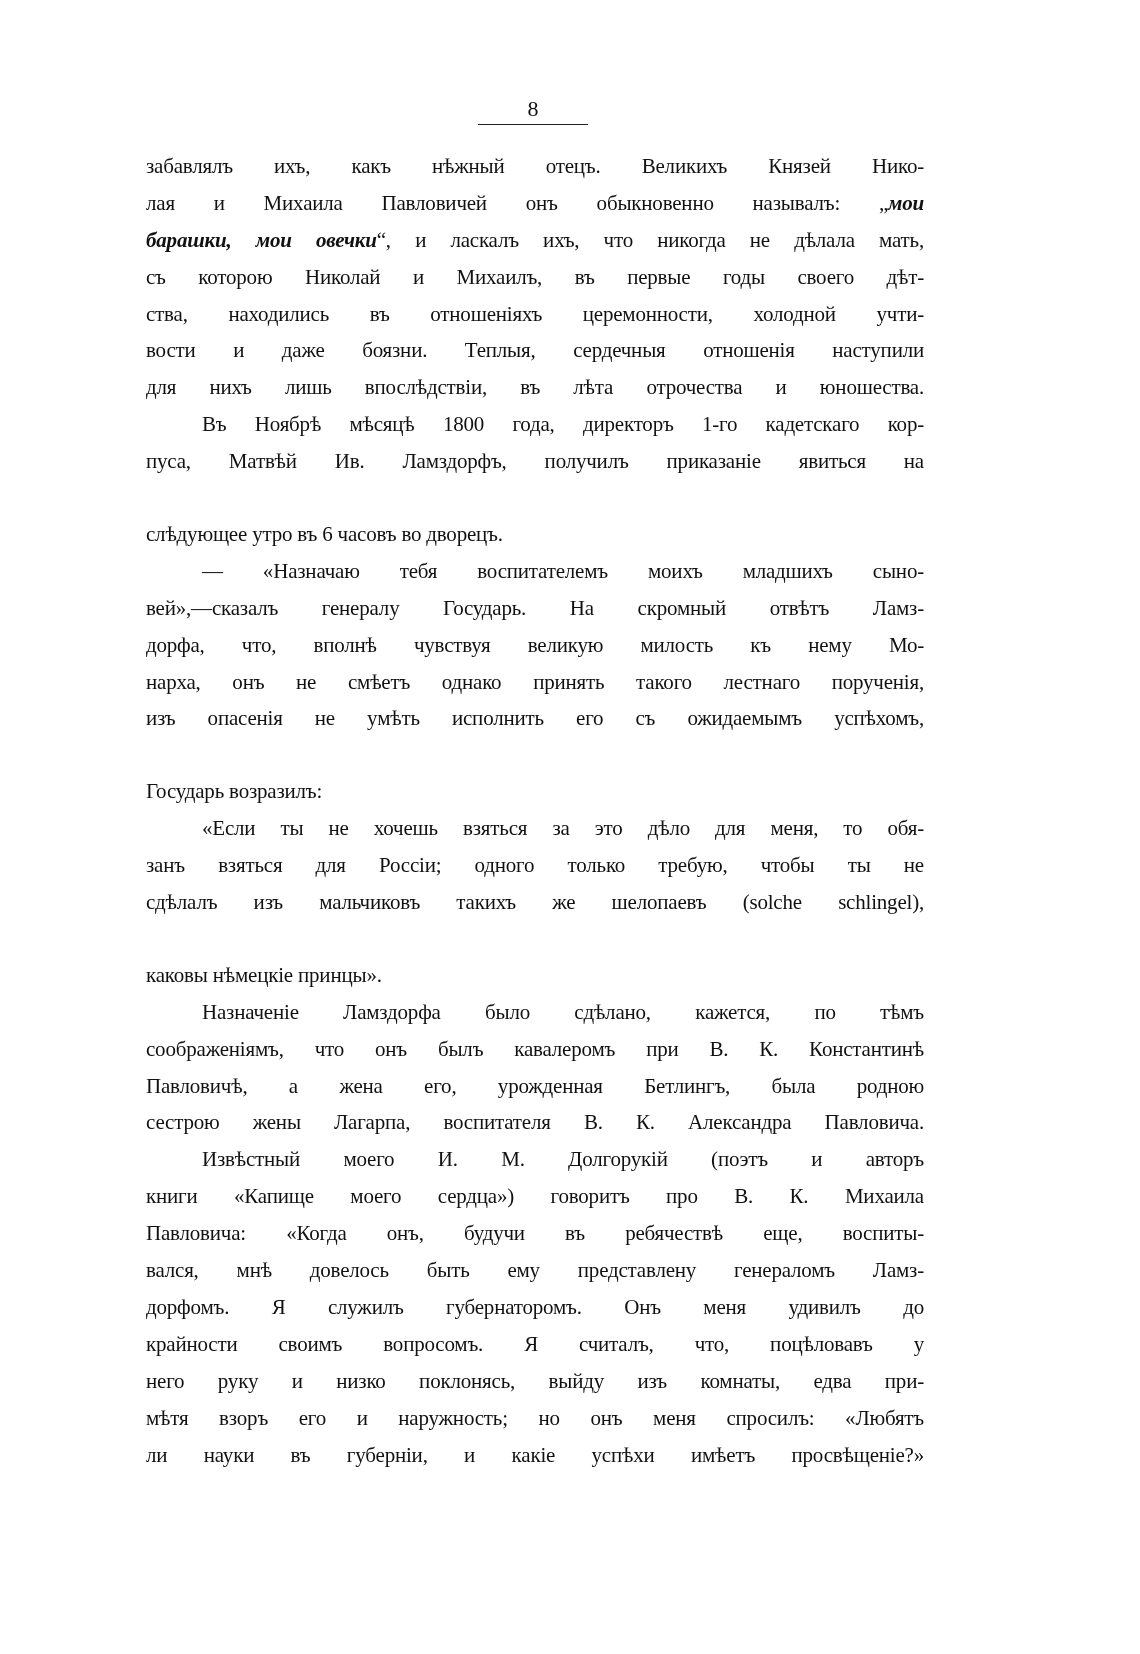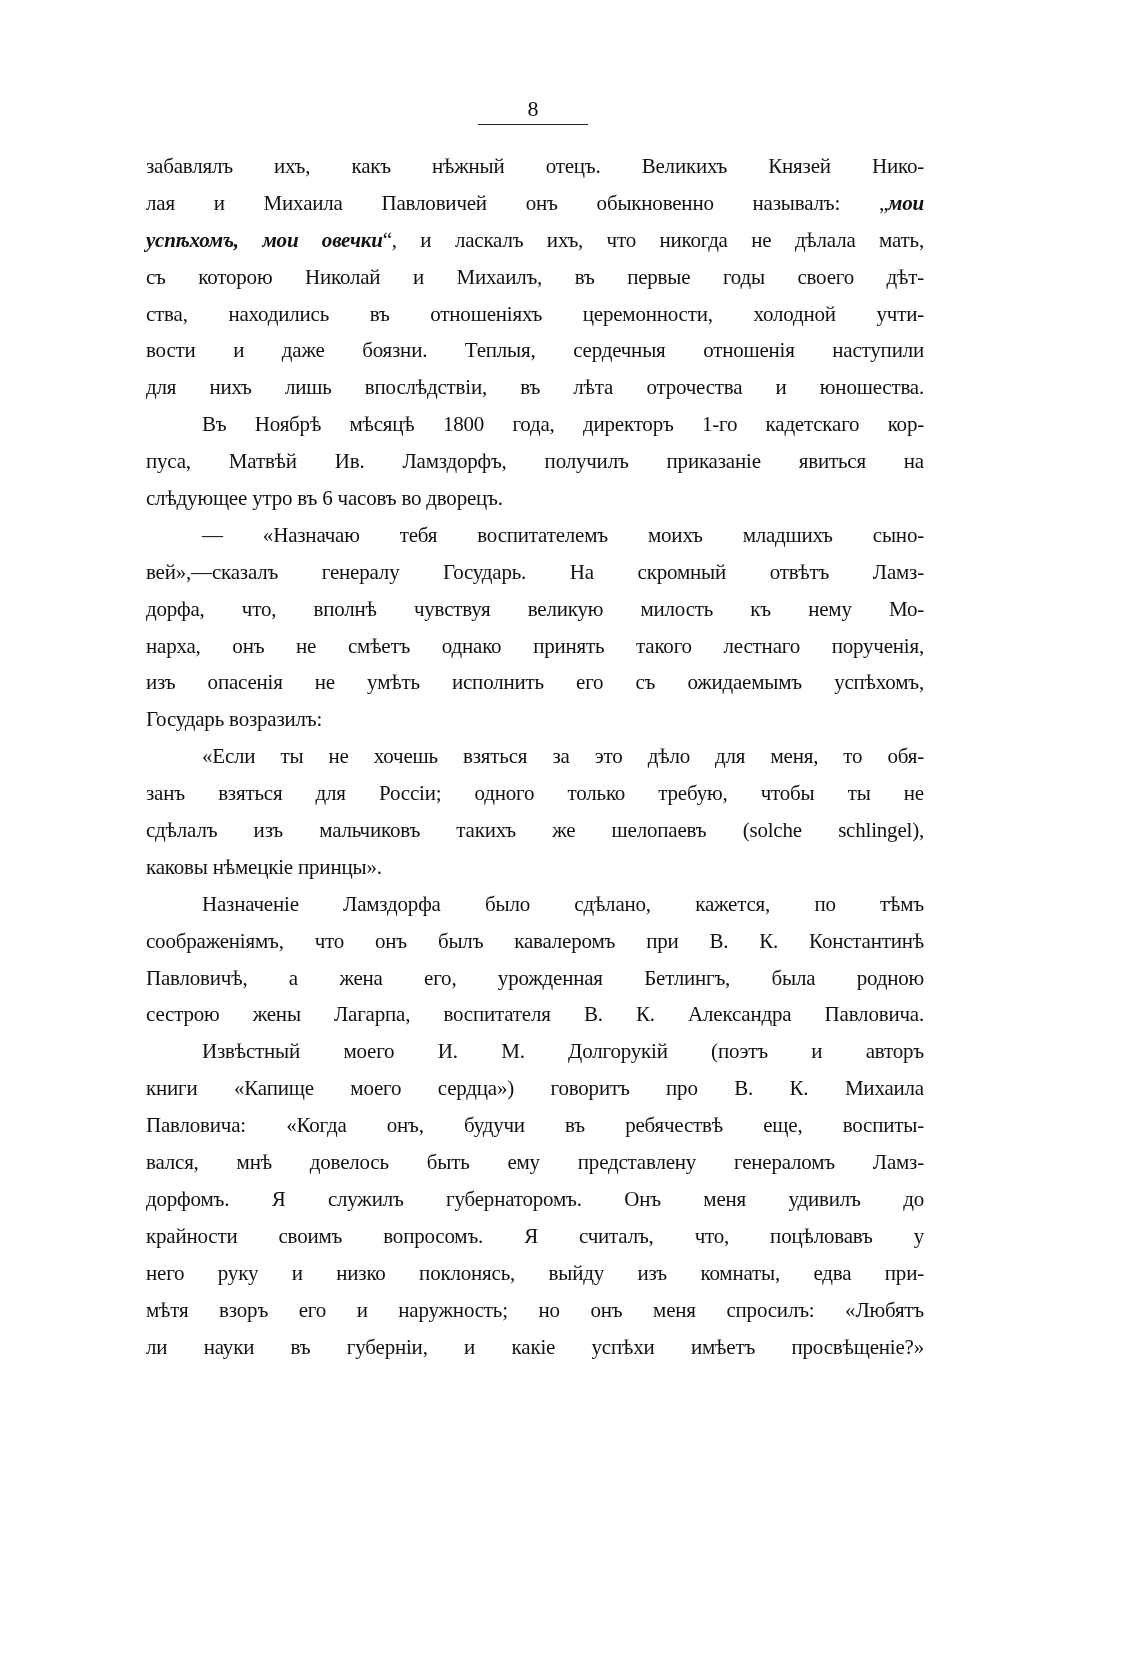--- a/index.html
+++ b/index.html
@@ -48,38 +48,39 @@
       white-space: nowrap;
       text-align: justify;
       text-align-last: justify;
       letter-spacing: -0.2px;
     }
     .line.indent {
       padding-left: 56px;
     }
     .line.last {
       text-align-last: left;
+      margin-top: 36px;
     }
     .it {
       font-style: italic;
       font-weight: bold;
     }
   </style>
 </head>
 <body>
 
 <div class="page-header">
   <span class="page-number">8</span>
   <span class="page-rule"></span>
 </div>
 
 <div class="text-block">
   <span class="line">забавлялъ ихъ, какъ нѣжный отецъ. Великихъ Князей Нико-</span>
   <span class="line">лая и Михаила Павловичей онъ обыкновенно называлъ: „<span class="it">мои</span></span>
-  <span class="line"><span class="it">успѣхомъ, мои овечки</span>“, и ласкалъ ихъ, что никогда не дѣлала мать,</span>
+  <span class="line"><span class="it">барашки, мои овечки</span>“, и ласкалъ ихъ, что никогда не дѣлала мать,</span>
   <span class="line">съ которою Николай и Михаилъ, въ первые годы своего дѣт-</span>
   <span class="line">ства, находились въ отношеніяхъ церемонности, холодной учти-</span>
   <span class="line">вости и даже боязни. Теплыя, сердечныя отношенія наступили</span>
   <span class="line">для нихъ лишь впослѣдствіи, въ лѣта отрочества и юношества.</span>
   <span class="line indent">Въ Ноябрѣ мѣсяцѣ 1800 года, директоръ 1-го кадетскаго кор-</span>
   <span class="line">пуса, Матвѣй Ив. Ламздорфъ, получилъ приказаніе явиться на</span>
   <span class="line last">слѣдующее утро въ 6 часовъ во дворецъ.</span>
   <span class="line indent">— «Назначаю тебя воспитателемъ моихъ младшихъ сыно-</span>
   <span class="line">вей»,—сказалъ генералу Государь. На скромный отвѣтъ Ламз-</span>
   <span class="line">дорфа, что, вполнѣ чувствуя великую милость къ нему Мо-</span>

